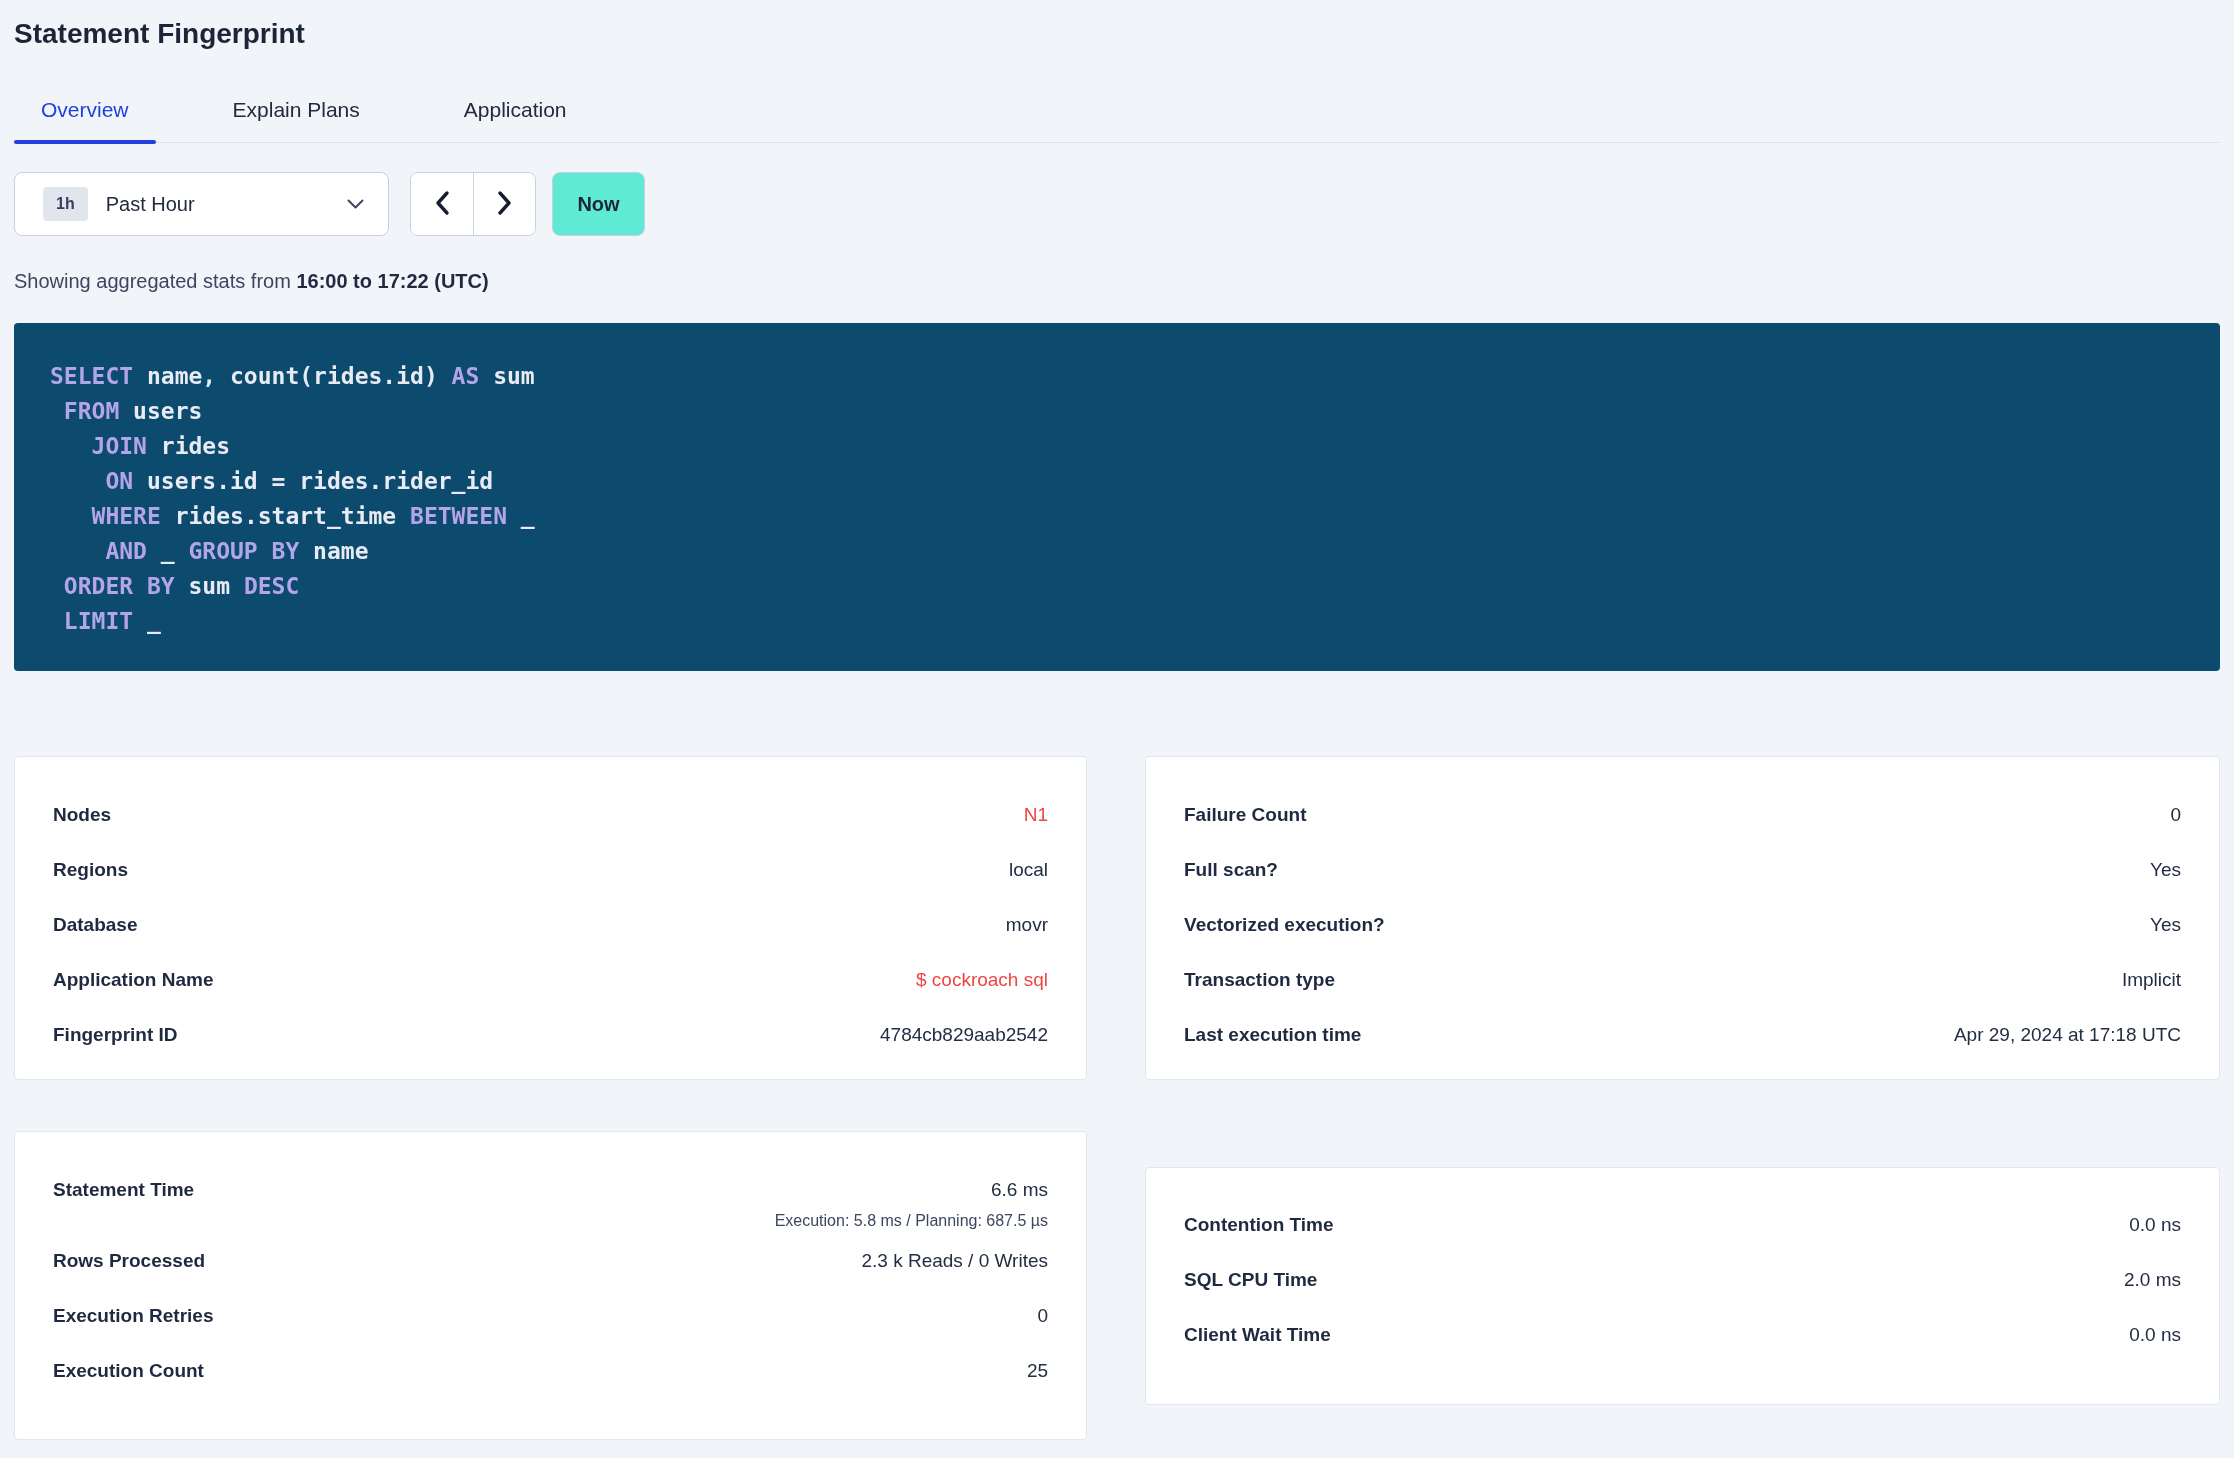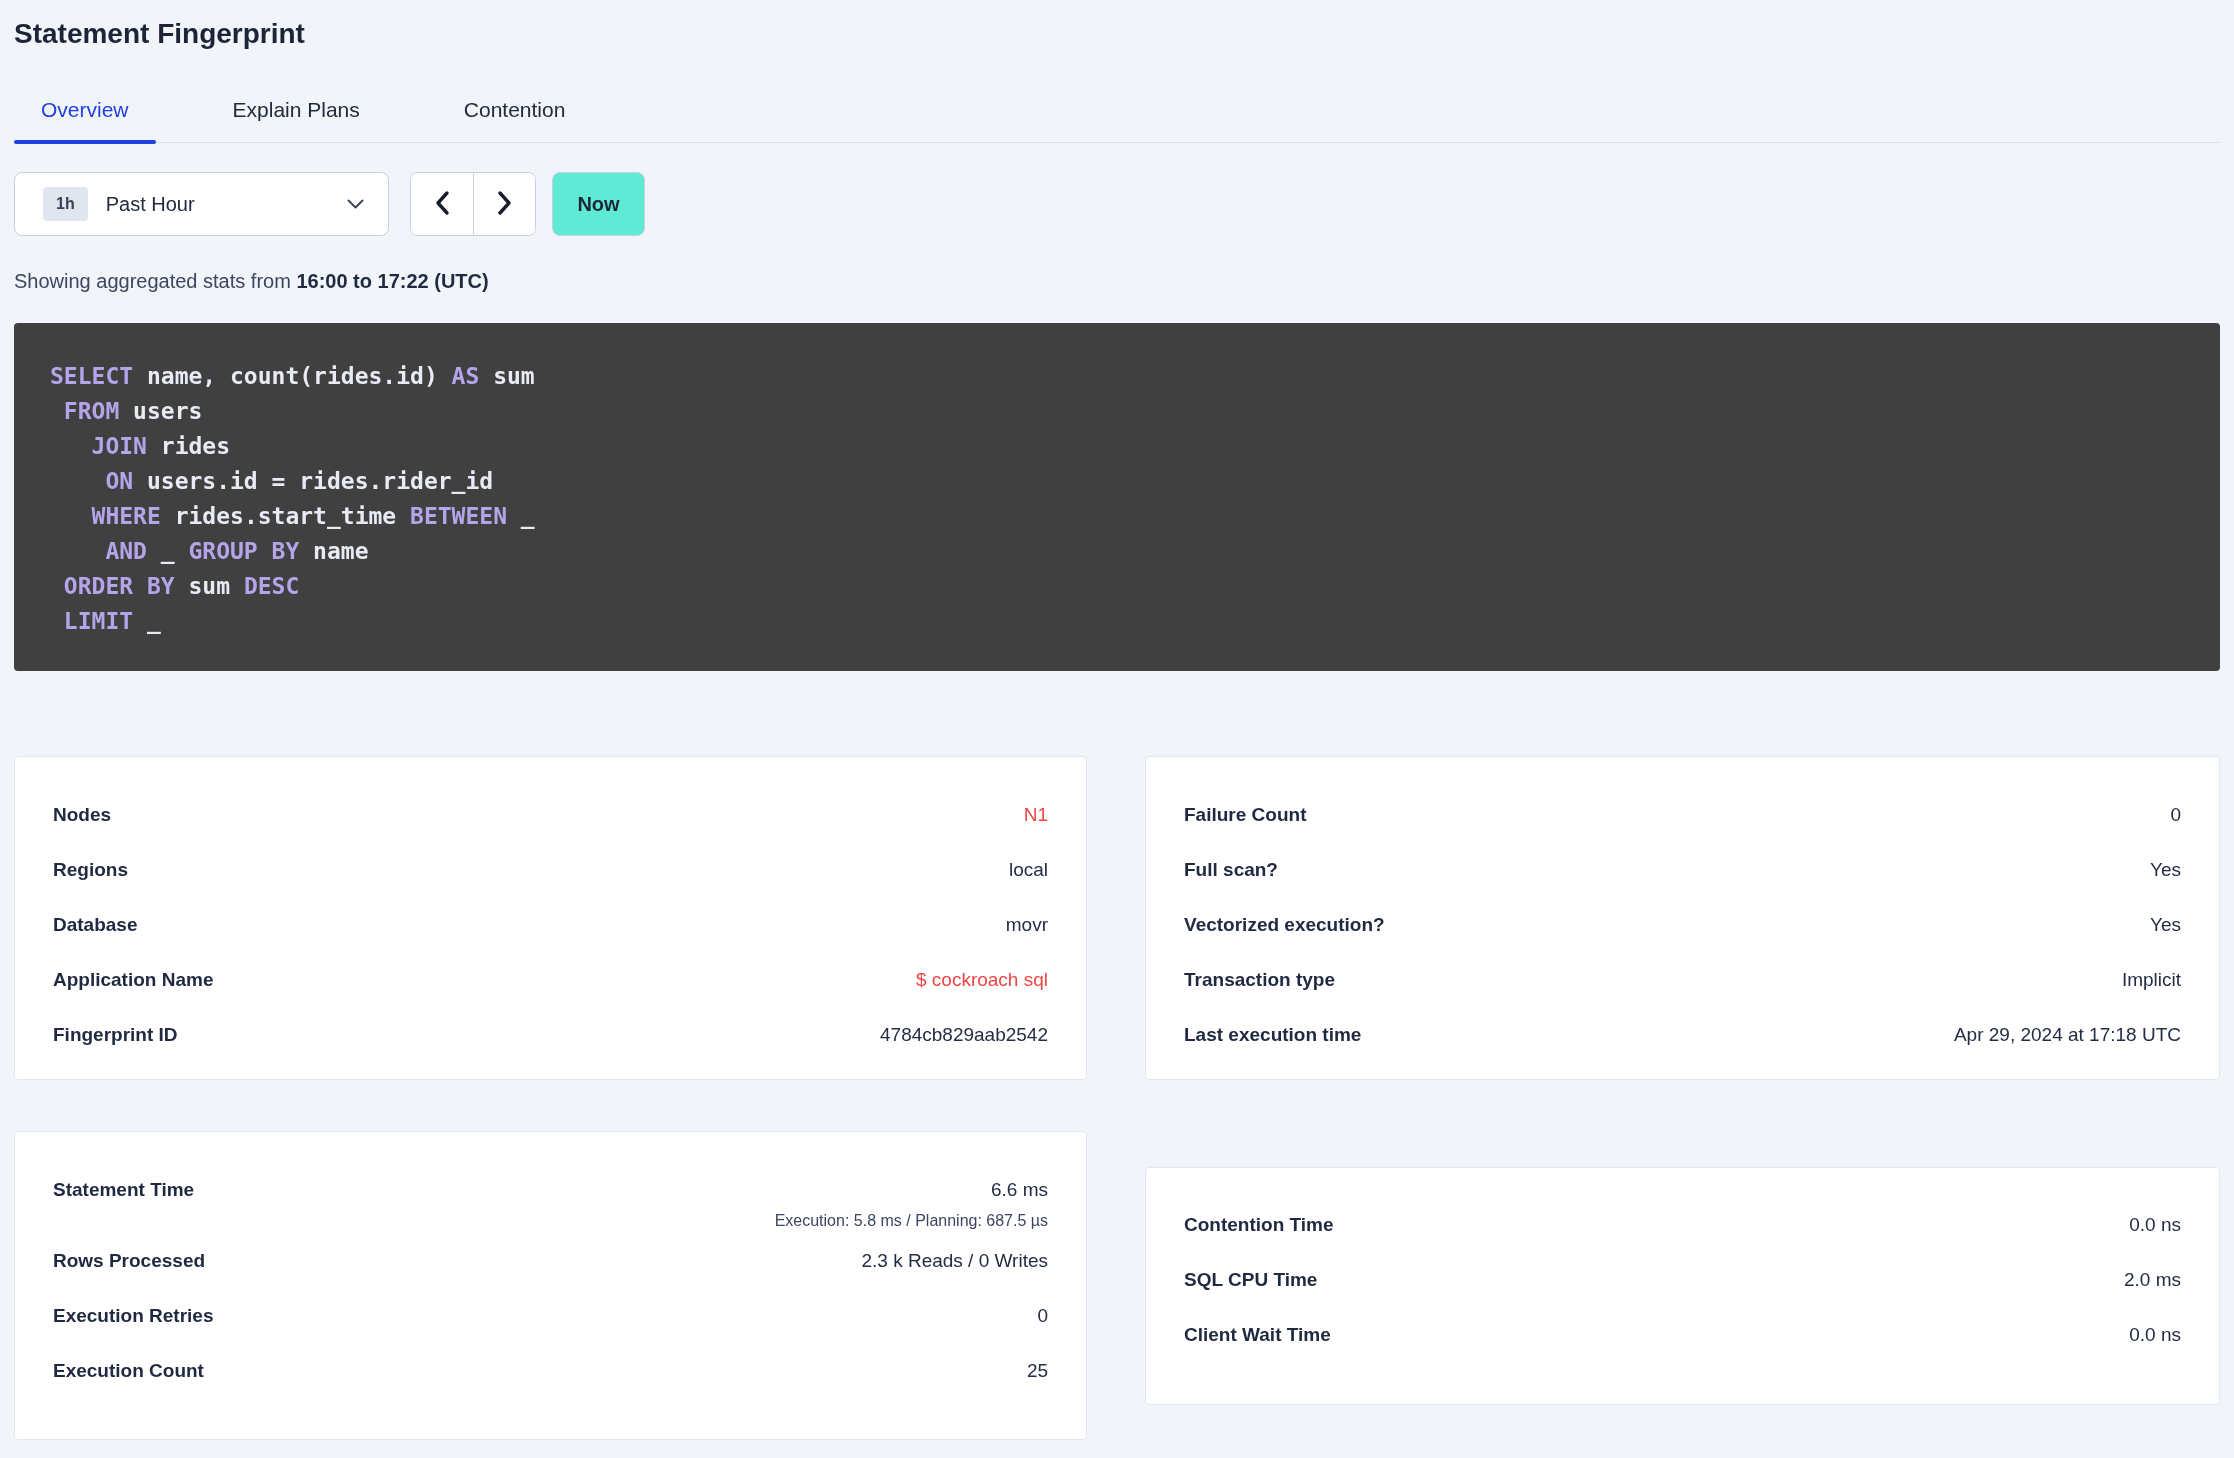--- a/index.html
+++ b/index.html
@@ -69,21 +69,21 @@
     font-size:20px;font-weight:700;color:#1c2637;cursor:pointer;
   }
 
   
   .stats-line{margin:34px 0 0;font-size:20px;color:#3c4660;}
   .stats-line .range{font-weight:700;color:#1f2940;}
 
   
   .sql-box{
     margin-top:30px;box-sizing:border-box;
-    background:#404040;border-radius:4px;
+    background:#0c4a6e;border-radius:4px;
     padding:36px 36px 32px;
     font-family:"DejaVu Sans Mono", monospace;
     font-size:23px;line-height:35px;font-weight:600;
     color:#e8eaf4;
     white-space:pre;
   }
   .sql-box .kw{color:#b4a4ea;}
 
   
   .cards-row{display:flex;gap:58px;align-items:center;}
@@ -117,21 +117,21 @@
 </head>
 <body>
 
 <div class="content">
 
   <h1 class="page-title">Statement Fingerprint</h1>
 
   <div class="tabs" id="tab-bar">
       <div class="tab active">Overview</div>
       <div class="tab">Explain Plans</div>
-      <div class="tab">Contention</div>
+      <div class="tab">Application</div>
     </div>
 
   <div class="time-row">
     <div class="time-dropdown">
       <span class="interval-badge">1h</span>
       <span class="time-label">Past Hour</span>
       <span class="chev-down">
         <svg width="17" height="10" viewBox="0 0 17 10">
             <polyline points="1.5,1.5 8.5,8.5 15.5,1.5" fill="none" stroke="#3d475f" stroke-width="2" stroke-linecap="round" stroke-linejoin="round"></polyline>
           </svg>

